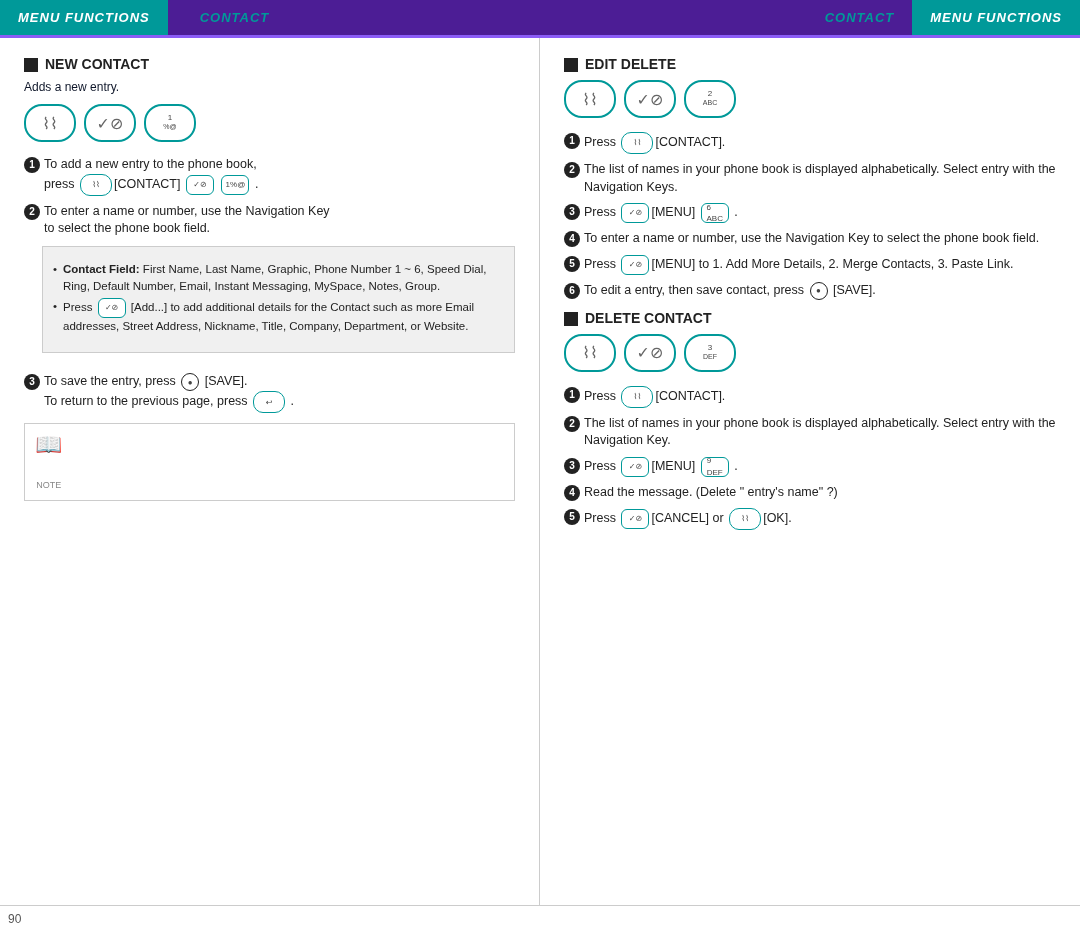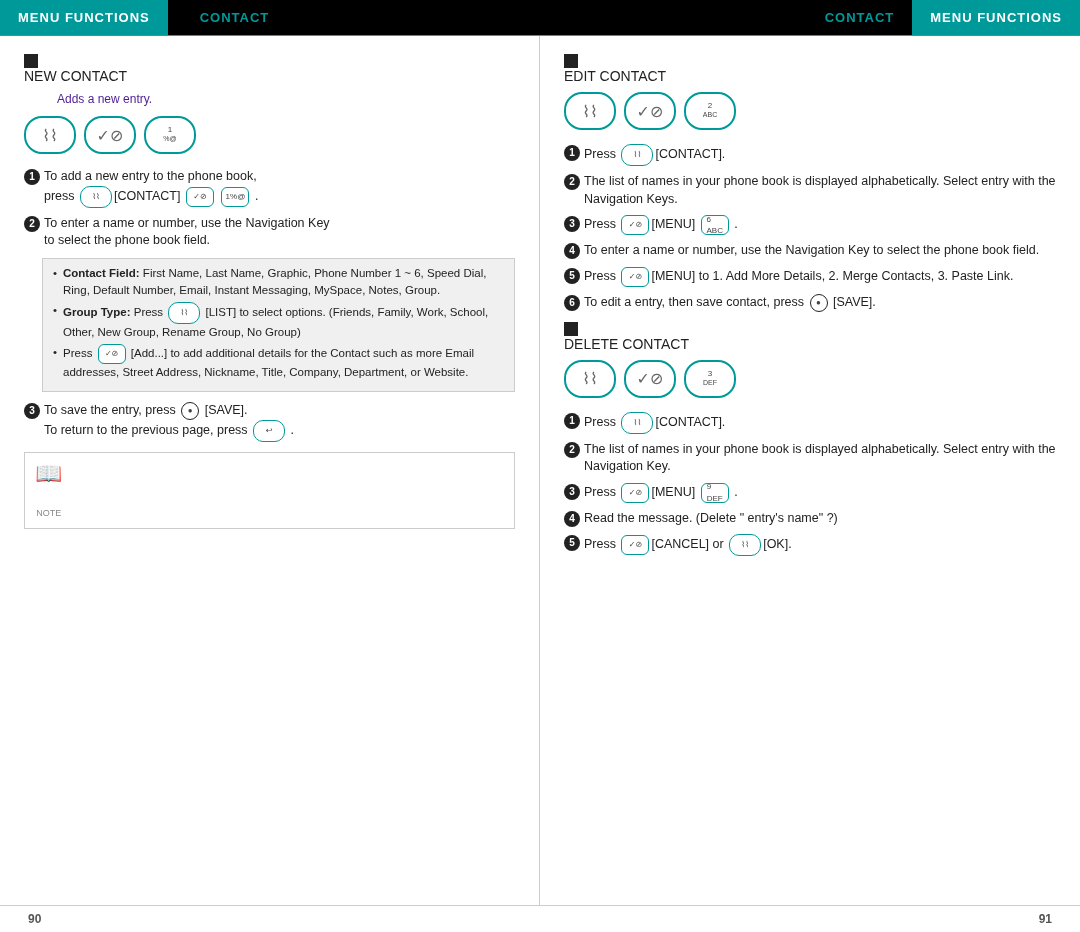--- a/index.html
+++ b/index.html
@@ -11,22 +11,23 @@
       font-size: 13px;
       color: #222;
       display: flex;
       flex-direction: column;
     }
 
     
     .header {
       display: flex;
       width: 100%;
-      background: #000000;
-      border-bottom: 1px solid #8b5cf6;
+      background: #4c1d95;
+      border-bottom: 3px solid #8b5cf6;
+      font-style: italic;
     }
     .header-left, .header-right {
       display: flex;
       align-items: center;
       width: 50%;
     }
     .header-right {
       justify-content: flex-end;
     }
     .header-tab {
@@ -58,40 +59,38 @@
       padding: 18px 24px 10px 24px;
       border-right: 1px solid #ccc;
     }
     .right-panel {
       border-right: none;
     }
 
     
     .section-title {
       display: flex;
-      align-items: flex-start;
-      font-weight: normal;
+      align-items: flex-end;
+      font-weight: bold;
       font-size: 14px;
       margin-bottom: 8px;
-      flex-direction: column;
     }
     .section-title .square {
       width: 14px;
       height: 14px;
       background: #222;
       margin-right: 7px;
       flex-shrink: 0;
     }
 
     
     .subtitle {
       font-size: 12px;
-      color: #4c1d95;
+      color: #0f172a;
       margin-bottom: 10px;
-      margin-left: 33px;
     }
 
     
     .btn-row {
       display: flex;
       align-items: center;
       gap: 8px;
       margin-bottom: 14px;
     }
     .phone-btn {
@@ -143,22 +142,22 @@
       margin-top: 1px;
     }
     .step-content {
       flex: 1;
     }
 
     
     .info-box {
       background: #f0f0f0;
       border: 1px solid #ccc;
-      padding: 6px 10px;
-      margin: 8px 0 10px 18px;
+      padding: 14px 10px;
+      margin: 8px 0 20px 18px;
       font-size: 11.5px;
       line-height: 1.5;
     }
     .info-box ul {
       list-style: none;
       padding-left: 0;
     }
     .info-box ul li {
       margin-bottom: 3px;
       padding-left: 10px;
@@ -230,22 +229,21 @@
       width: 32px;
       height: 22px;
       border-radius: 10px;
       font-size: 8px;
     }
 
     
     .footer {
       display: flex;
       border-top: 1px solid #ccc;
-      padding: 6px 28px;
-      font-weight: bold;
+      padding: 6px 8px;
     }
     .footer-left {
       width: 50%;
       font-size: 12px;
       color: #555;
     }
     .footer-right {
       width: 50%;
       font-size: 12px;
       color: #555;
@@ -308,21 +306,20 @@
       <div class="step">
         <span class="step-circle">2</span>
         <span class="step-content">
           To enter a name or number, use the Navigation Key<br>to select the phone book field.
         </span>
       </div>
 
       <div class="info-box">
         <ul>
           <li><strong>Contact Field:</strong> First Name, Last Name, Graphic, Phone Number 1 ~ 6, Speed Dial, Ring, Default Number, Email, Instant Messaging, MySpace, Notes, Group.</li>
-          <li><strong>Group Type:</strong> Press <span class="key-icon nav-btn">⌇⌇</span> [LIST] to select options. (Friends, Family, Work, School, Other, New Group, Rename Group, No Group)</li>
           <li>Press <span class="key-icon small-btn">✓⊘</span> [Add...] to add additional details for the Contact such as more Email addresses, Street Address, Nickname, Title, Company, Department, or Website.</li>
         </ul>
       </div>
 
       <div class="step">
         <span class="step-circle">3</span>
         <span class="step-content">
           To save the entry, press <span class="key-icon circle-btn">●</span> [SAVE].<br>
           To return to the previous page, press <span class="key-icon nav-btn">↩</span> .
         </span>
@@ -335,21 +332,21 @@
         <span class="note-label">NOTE</span>
       </div>
     </div>
 
   </div>
 
   <div class="right-panel">
 
     <div class="section-title">
       <div class="square"></div>
-      <span>EDIT CONTACT</span>
+      <span>EDIT DELETE</span>
     </div>
 
     <div class="btn-row">
       <div class="phone-btn">
         <span class="dots">⌇⌇</span>
       </div>
       <div class="phone-btn">
         <span class="dots">✓⊘</span>
       </div>
       <div class="phone-btn">
@@ -449,14 +446,13 @@
           </span>
         </div>
       </div>
     </div>
 
   </div>
 </div>
 
 <div class="footer">
   <div class="footer-left">90</div>
-  <div class="footer-right">91</div>
 </div>
 
 </body></html>

